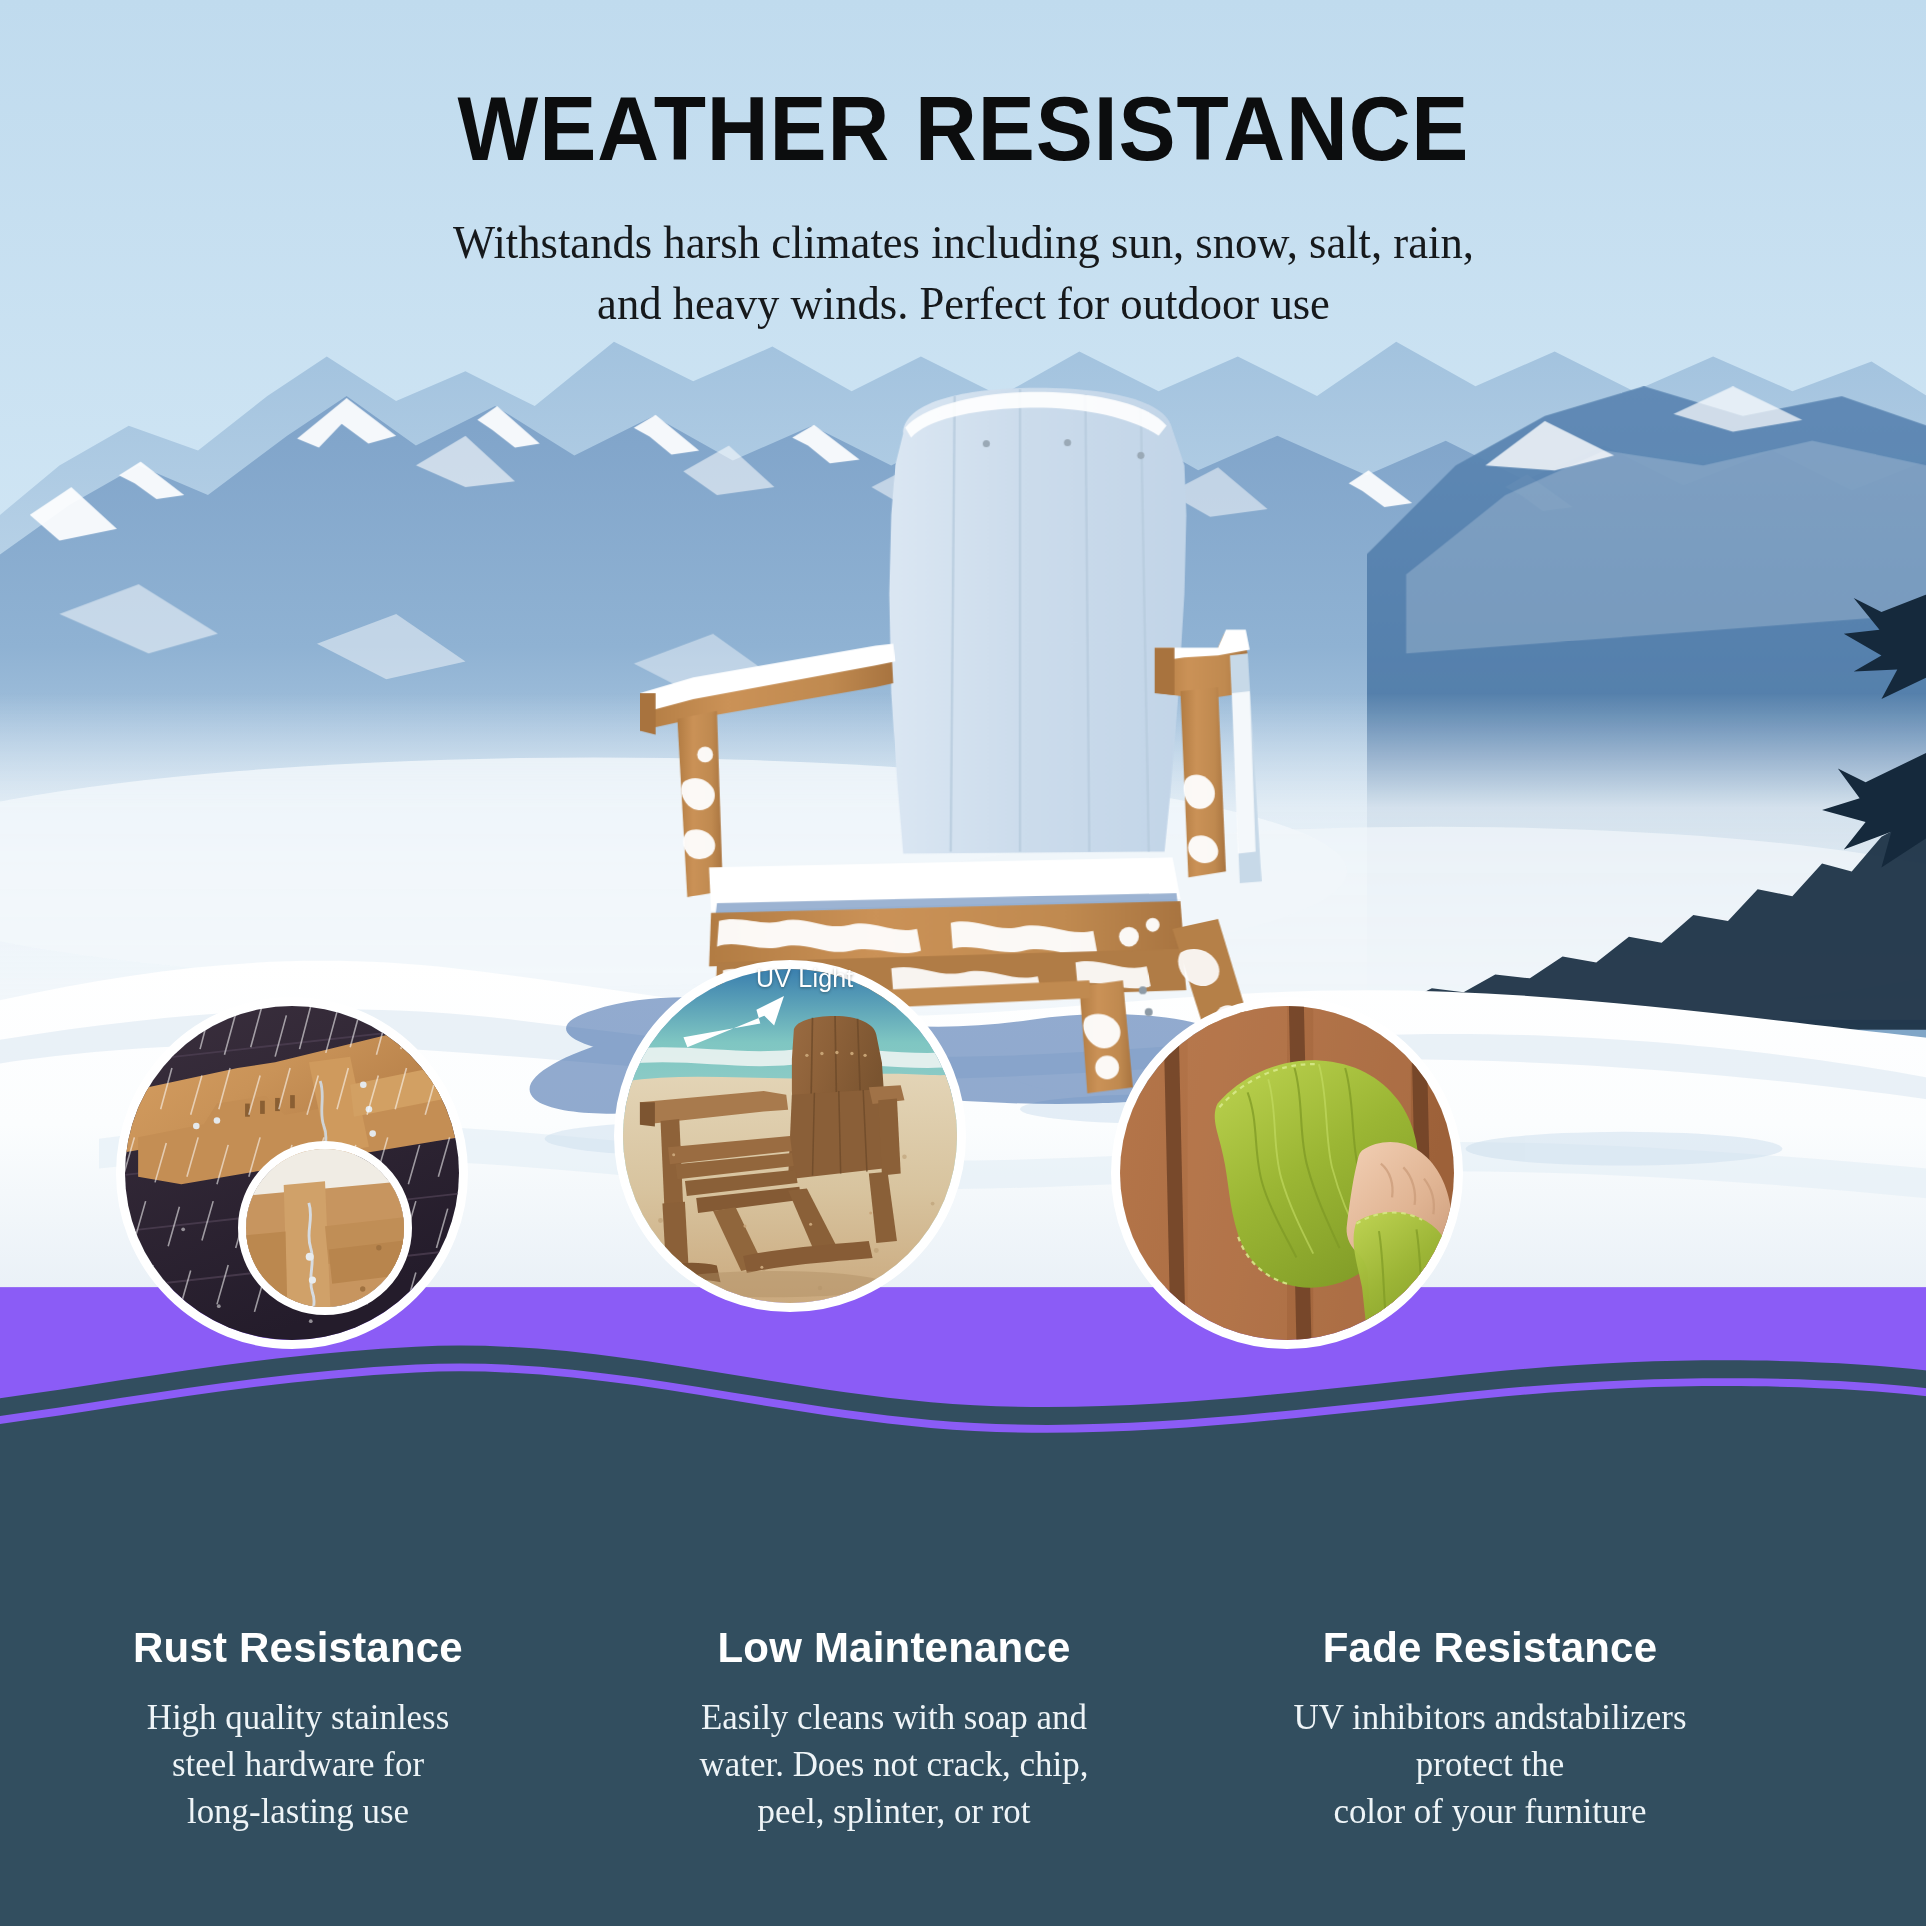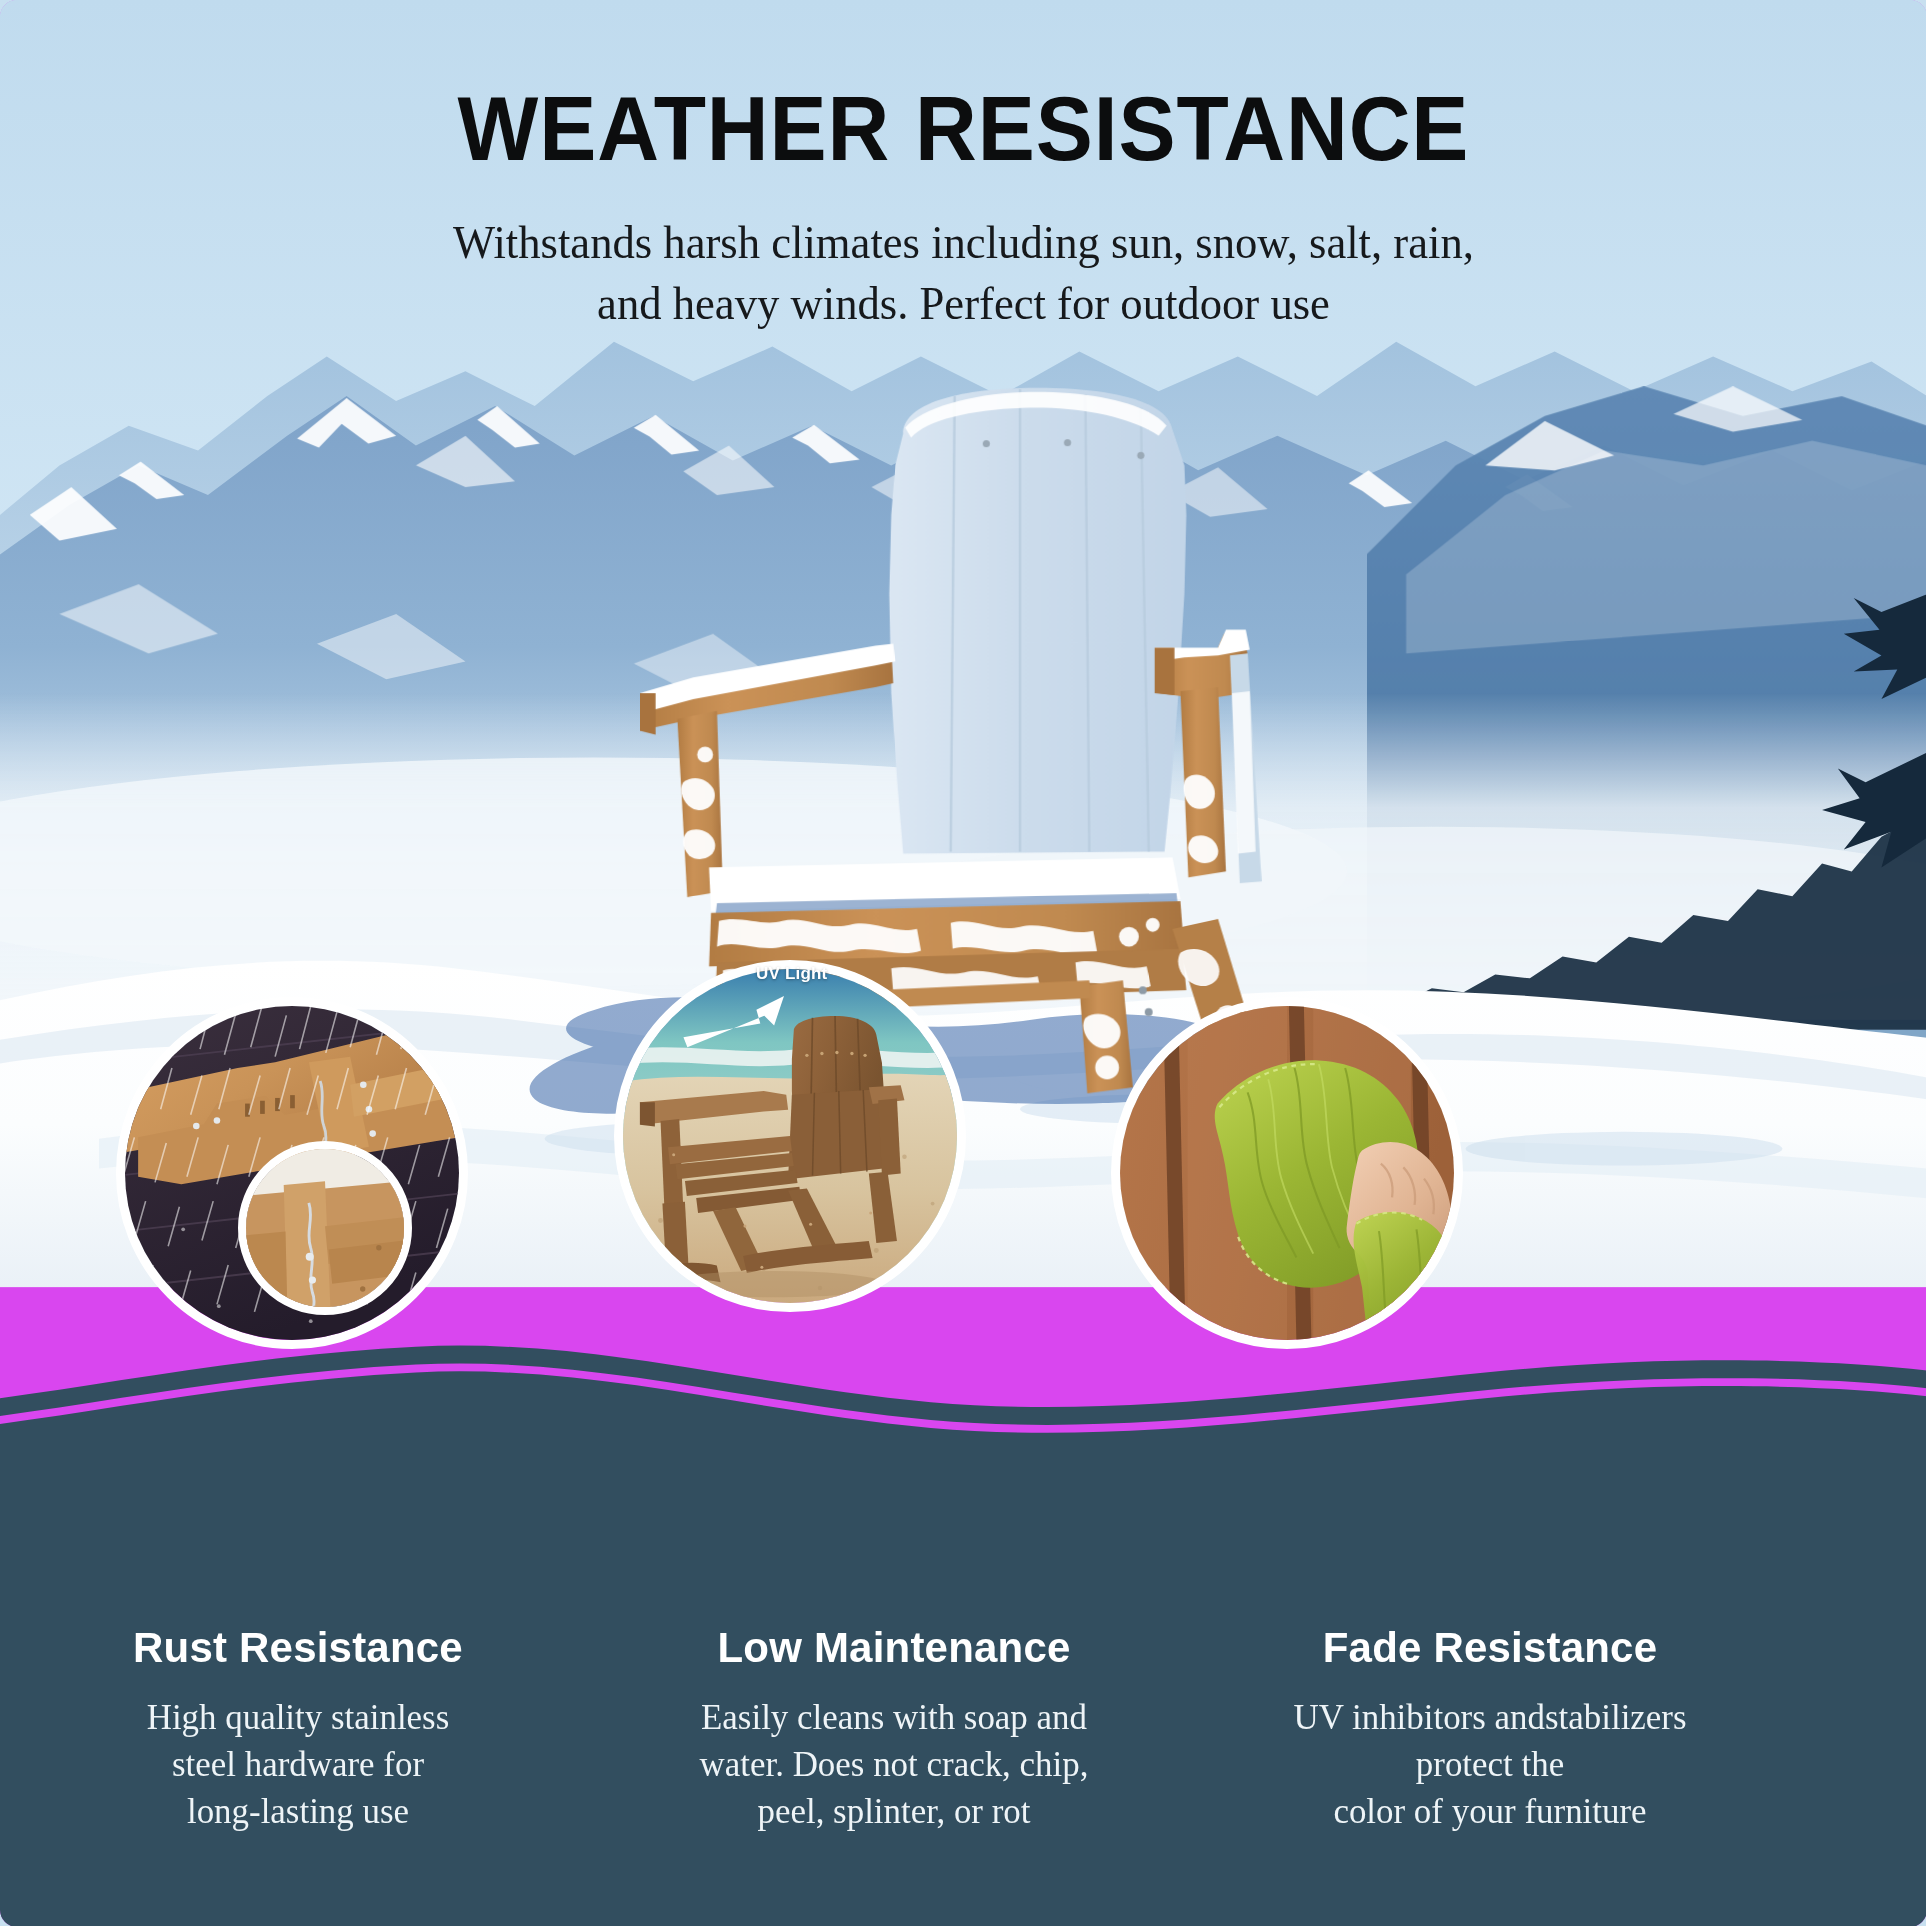--- a/index.html
+++ b/index.html
@@ -6,22 +6,21 @@
   html,body { width:1927px; height:1927px; }
   body {
     font-family:"Liberation Sans", sans-serif;
     background:#c8e0f0;
     overflow:hidden;
   }
   .poster {
     position:relative;
     width:1927px; height:1927px;
     overflow:hidden;
-    background:#d946ef;
-    border-radius:17px;
+    background:#8b5cf6;
   }
 
   
   .sky {
     position:absolute; left:0; top:0; width:1927px; height:1109px;
     background:linear-gradient(180deg,#c2dcef 0%,#cbe3f3 38%,#d8ecf7 64%,#e8f2f9 86%,#eef5fa 100%);
   }
 
   
   .scene { position:absolute; left:0; top:0; width:1927px; height:1927px; }
@@ -70,21 +69,21 @@
     position:absolute; left:238px; top:1141px;
     width:174px; height:174px; border:8px solid #fff; border-radius:50%;
     overflow:hidden; z-index:13;
   }
 
   
   .uv-label {
     position:absolute; z-index:14;
     left:723px; top:964px;
     font-family:"Liberation Sans", sans-serif;
-    font-weight:bold; font-size:17px; color:#ffffff;
+    font-weight:normal; font-size:25px; color:#ffffff;
     text-shadow:0 1px 3px rgba(0,0,0,.35);
     letter-spacing:0.2px;
     padding-left:33px;
   }
   .uv-arrow { position:absolute; left:679px; top:990px; z-index:14; }
 
   
   .features {
     position:absolute; left:0; top:1624px; width:1788px;
     display:flex; z-index:20;

